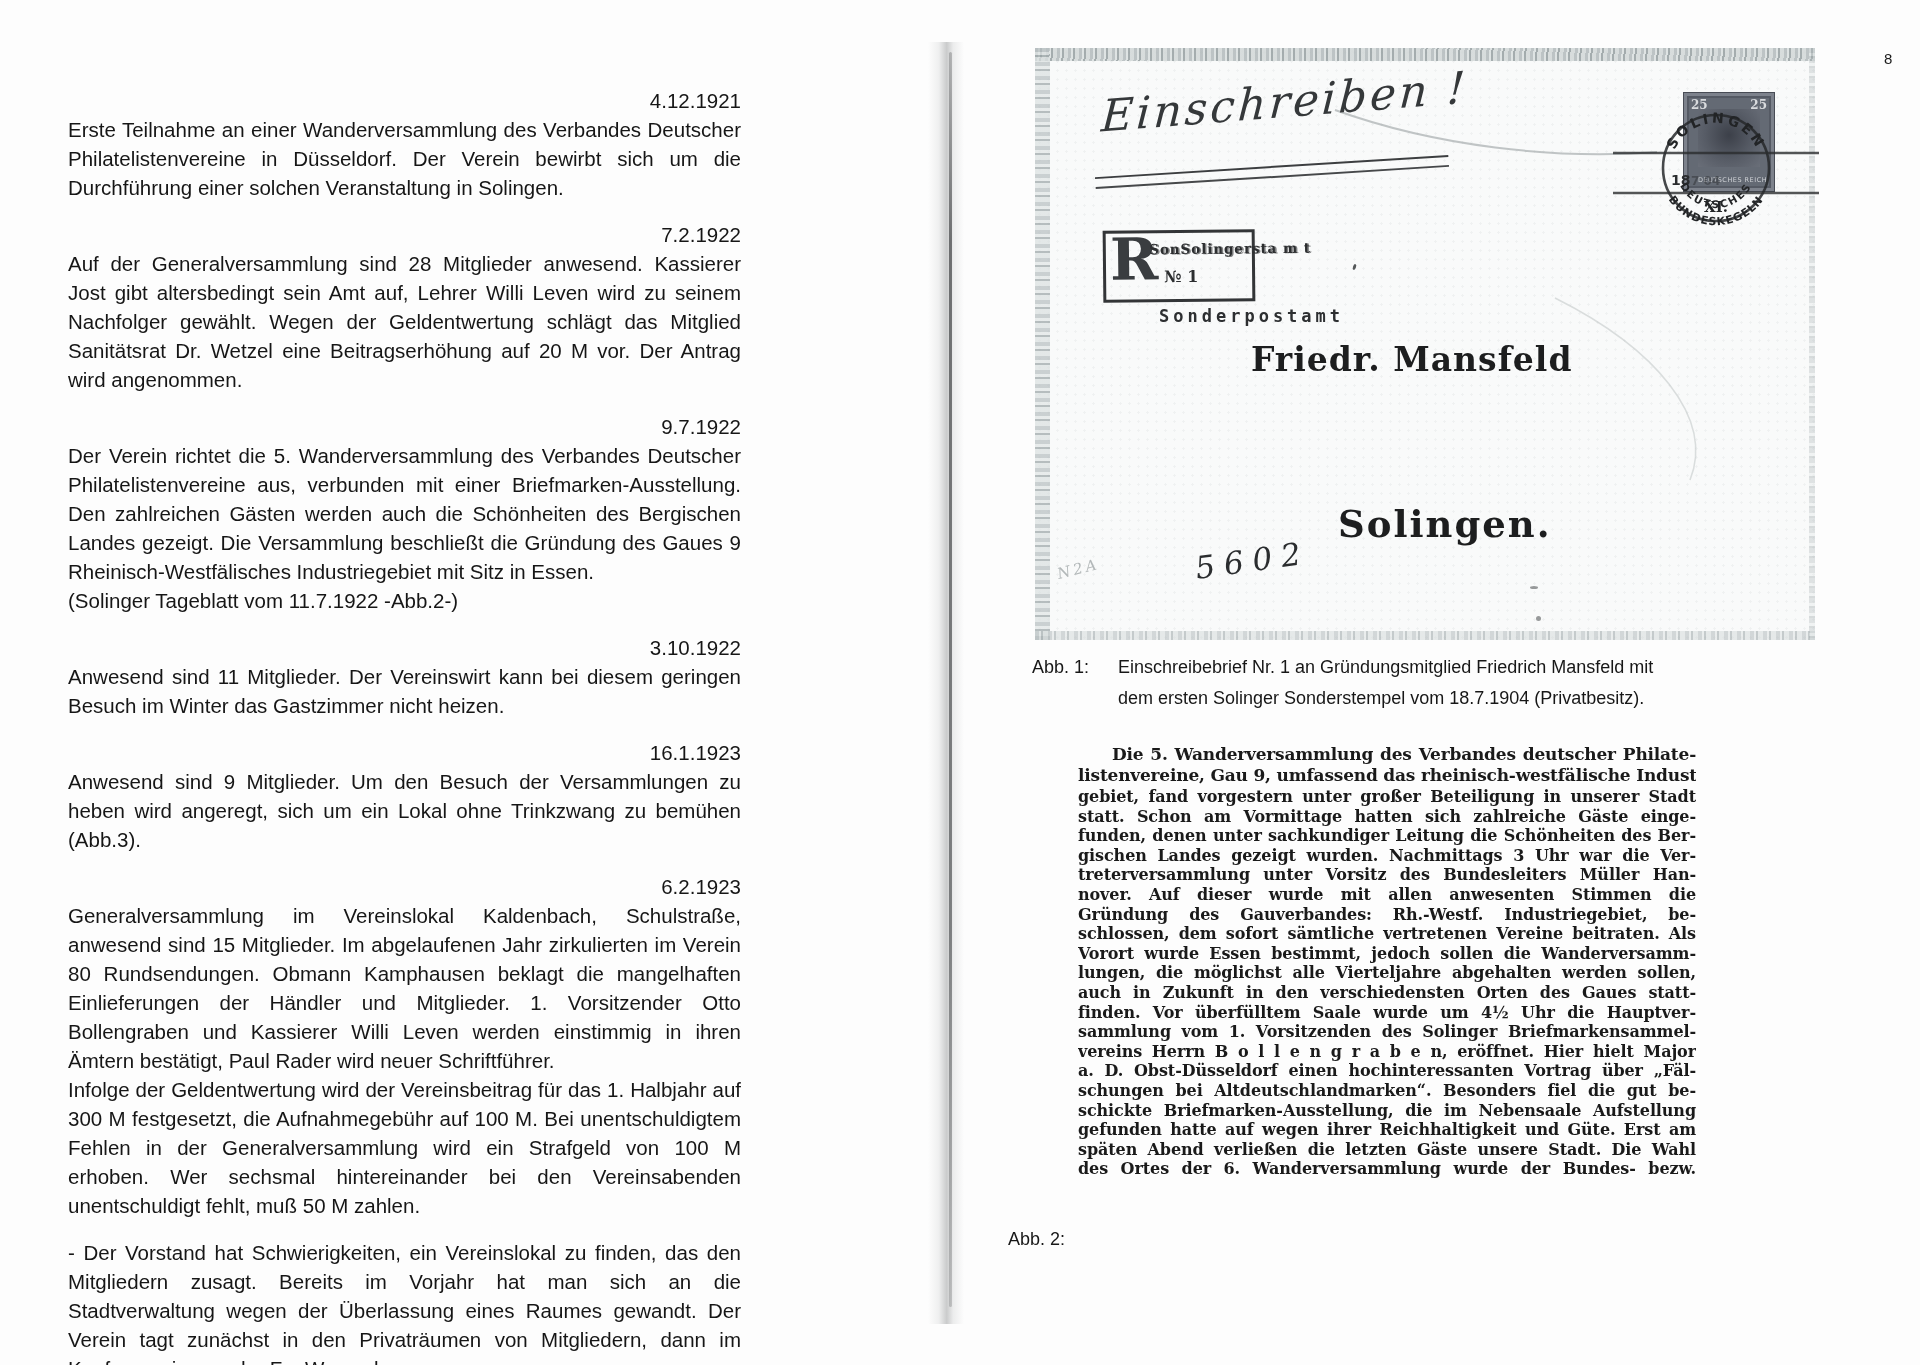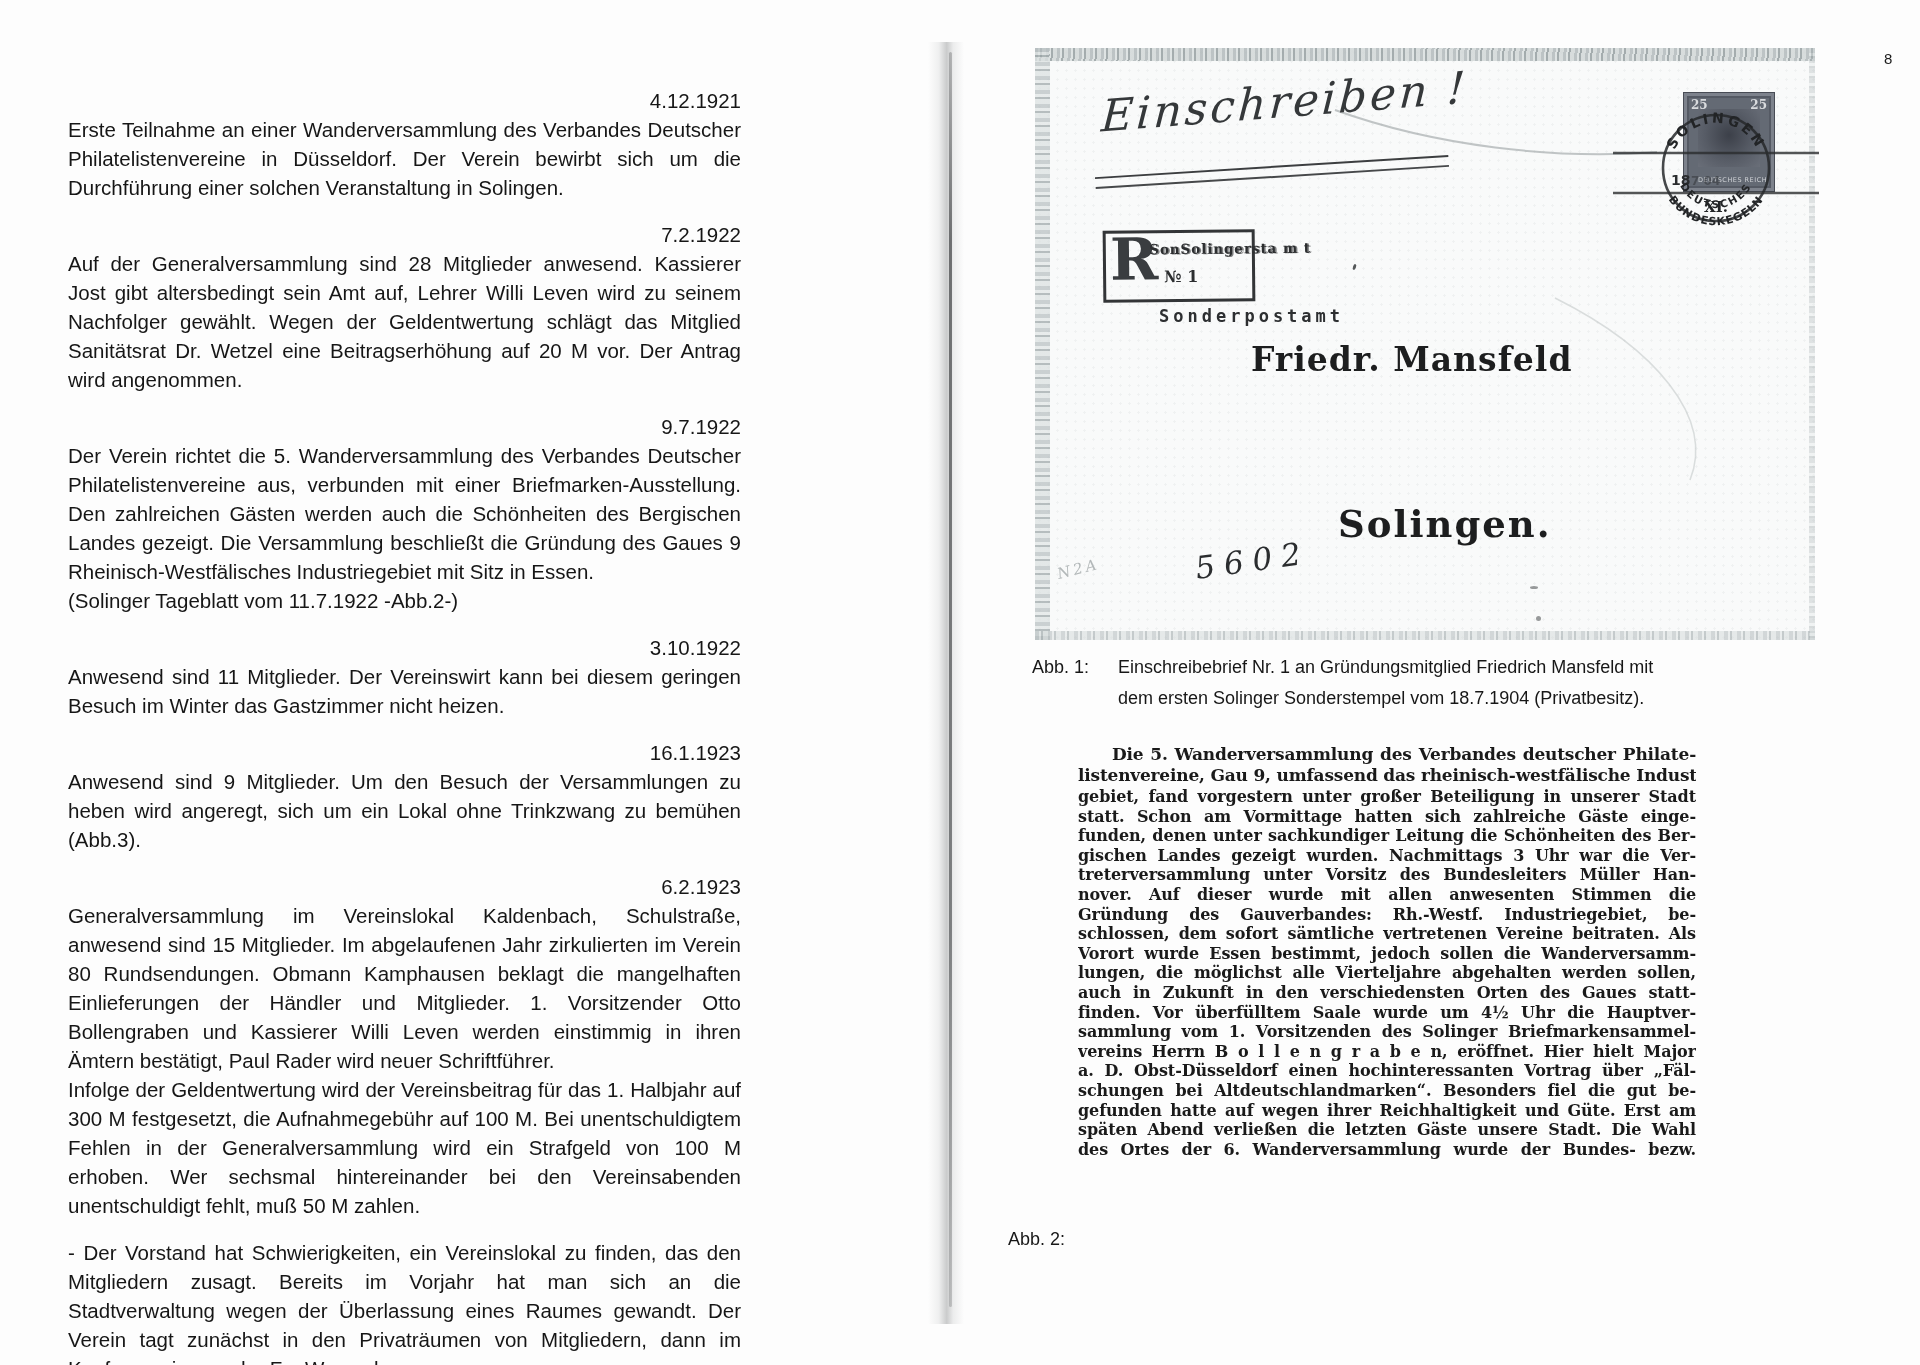--- a/index.html
+++ b/index.html
@@ -230,20 +230,21 @@
     <div class="bl">Gründung des Gauverbandes: Rh.-Westf.  Industriegebiet, be-</div>
     <div class="bl">schlossen, dem sofort sämtliche vertretenen Vereine beitraten.  Als</div>
     <div class="bl">Vorort wurde Essen bestimmt, jedoch sollen die Wanderversamm-</div>
     <div class="bl">lungen, die möglichst alle Vierteljahre abgehalten werden sollen,</div>
     <div class="bl">auch in Zukunft in den verschiedensten Orten des Gaues statt-</div>
     <div class="bl">finden.  Vor überfülltem Saale wurde um 4½ Uhr die Hauptver-</div>
     <div class="bl">sammlung vom 1. Vorsitzenden des Solinger Briefmarkensammel-</div>
     <div class="bl">vereins Herrn B o l l e n g r a b e n, eröffnet.  Hier hielt Major</div>
     <div class="bl">a. D. Obst-Düsseldorf einen hochinteressanten Vortrag über „Fäl-</div>
     <div class="bl">schungen bei Altdeutschlandmarken“.  Besonders fiel die gut be-</div>
+    <div class="bl">schickte Briefmarken-Ausstellung, die im Nebensaale Aufstellung</div>
     <div class="bl">gefunden hatte auf wegen ihrer Reichhaltigkeit und Güte.  Erst am</div>
     <div class="bl">späten Abend verließen die letzten Gäste unsere Stadt.  Die Wahl</div>
     <div class="bl">des Ortes der 6. Wanderversammlung wurde der Bundes- bezw.</div>
   </div>
 </div>
 
 <div class="caption cap2" style="left:1008px;top:1224px;">
   <div class="cap-label">Abb. 2:</div>
 </div>
 

